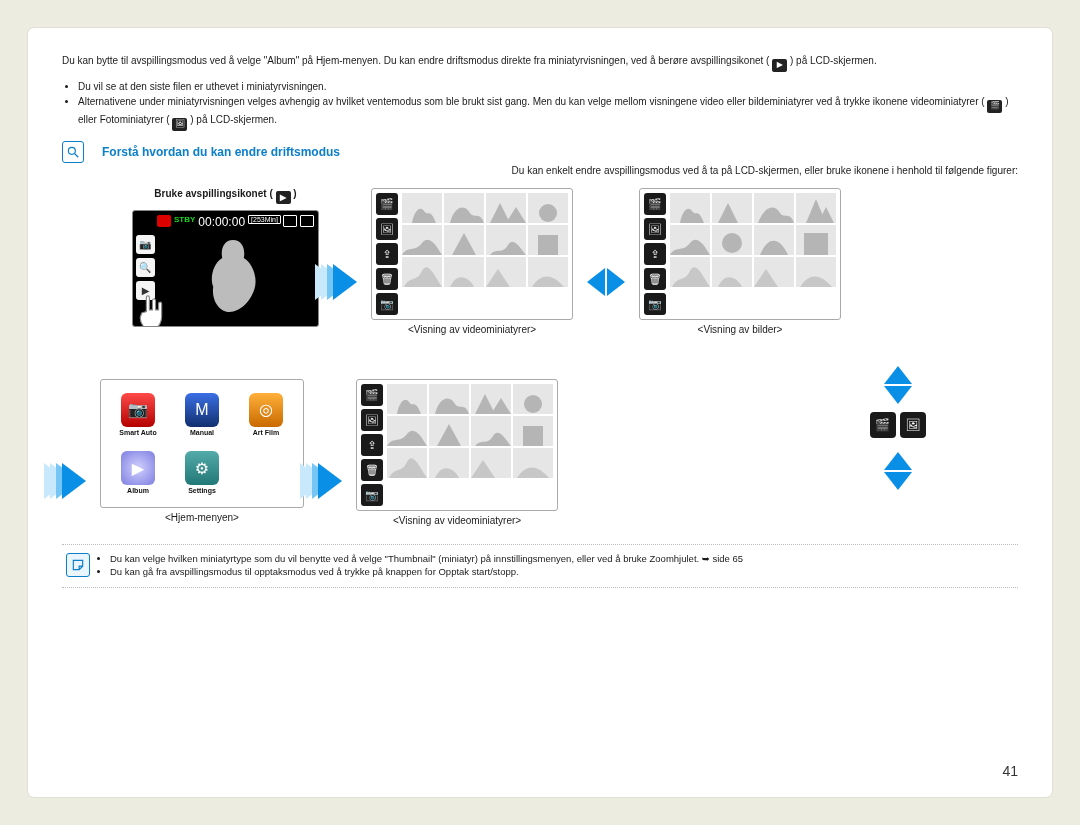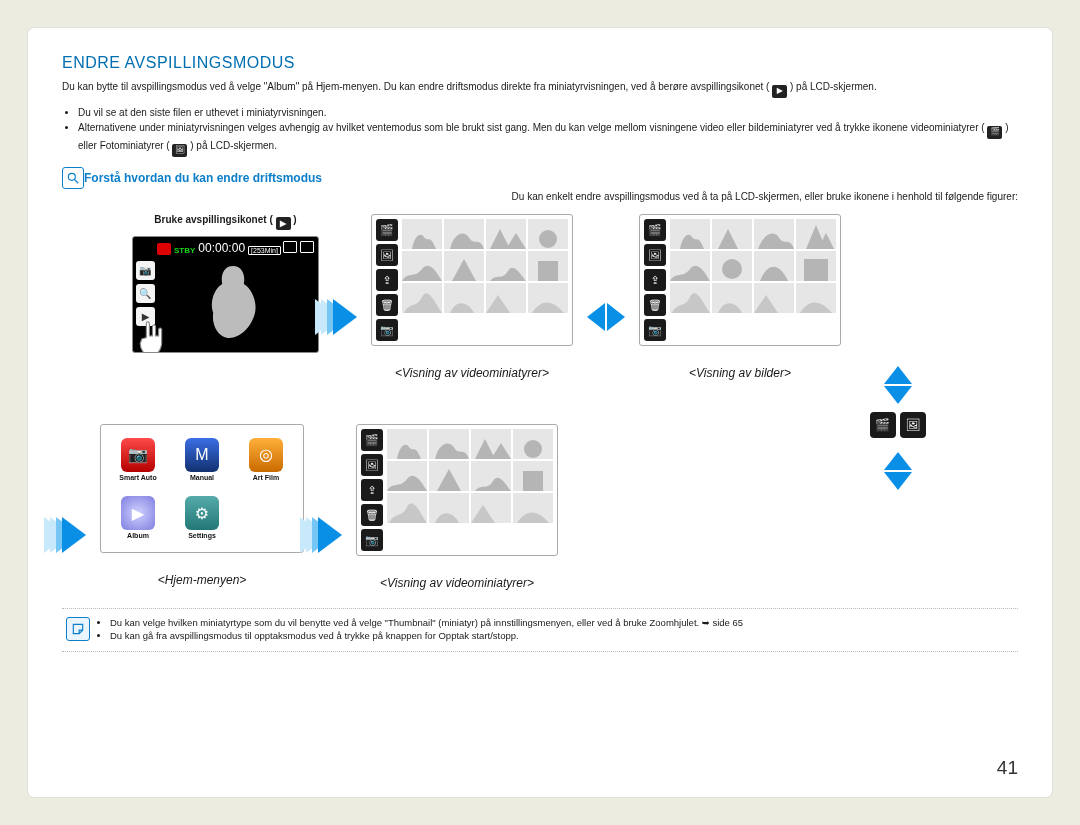--- a/index.html
+++ b/index.html
@@ -35,40 +35,40 @@
     text-transform:uppercase;
   }
   .intro{font-size:10px;line-height:1.35;margin:0 0 8px 0;}
   ul.bullets{margin:0 0 10px 0;padding-left:16px;font-size:10px;line-height:1.35;}
   ul.bullets li{margin-bottom:2px;}
   .icon-inline{
     display:inline-flex;align-items:center;justify-content:center;
     width:15px;height:13px;background:#222;color:#fff;border-radius:2px;
     font-size:8px;vertical-align:-3px;
   }
-  .sub-row{display:flex;align-items:center;gap:0;margin:10px 0 2px 0;}
+  .sub-row{display:flex;align-items:center;gap:18px;margin:10px 0 2px 0;}
   .sub-icon{
     width:20px;height:20px;border:1.5px solid #0b7fca;border-radius:3px;
     display:flex;align-items:center;justify-content:center;
   }
   .sub-icon svg{width:14px;height:14px;}
   .sub-title{color:#0b7fca;font-size:12px;font-weight:600;}
   .sub-desc{font-size:10px;margin:0 0 12px 26px;text-align:right;}
   .row{display:flex;align-items:flex-start;gap:14px;}
   .row.bottom{margin-top:10px;}
   .block{display:flex;flex-direction:column;align-items:center;}
   .caption-bold{font-size:10px;font-weight:700;margin-bottom:6px;}
-  .caption{font-size:12px;margin-top:20px;font-style:italic;}
+  .caption{font-size:10px;margin-top:4px;}
 
   
   .lcd{
     width:185px;height:115px;background:#000;border-radius:3px;border:1px solid #888;
     position:relative;overflow:hidden;
   }
-  .statusbar{position:absolute;top:4px;left:24px;display:flex;gap:3px;align-items:flex-end;}
+  .statusbar{position:absolute;top:4px;left:24px;display:flex;gap:3px;align-items:flex-start;}
   .chip{background:#d00;width:14px;height:12px;border-radius:2px;}
   .stby{color:#1bd41b;font-weight:700;font-size:8px;}
   .time{color:#fff;font-size:12px;}
   .mem{color:#fff;font-size:7px;border:1px solid #fff;padding:0 2px;border-radius:1px;}
   .top-right{position:absolute;top:4px;right:4px;display:flex;gap:3px;}
   .mini-ic{width:12px;height:10px;border:1px solid #fff;border-radius:1px;}
   .side-icons{position:absolute;left:3px;top:24px;display:flex;flex-direction:column;gap:4px;}
   .sq{
     width:19px;height:19px;background:#f4f4f4;border-radius:3px;
     display:flex;align-items:center;justify-content:center;font-size:10px;color:#333;
@@ -141,30 +141,29 @@
   .ic.art{background:linear-gradient(#ffb03a,#c96a00);}
   .ic.album{background:radial-gradient(#d0d0ff,#7e7ee0);}
   .ic.settings{background:linear-gradient(#5aa,#277);}
 
   .note-box{
     display:flex;gap:4px;margin-top:18px;border-top:1px dotted #bbb;border-bottom:1px dotted #bbb;
     padding:8px 4px;align-items:flex-start;
   }
   .note-ic{width:22px;height:22px;border:1px solid #0b7fca;border-radius:3px;display:flex;align-items:center;justify-content:center;flex:0 0 auto;background:#eaf5fe;}
   .note-box ul{margin:0;padding-left:16px;font-size:9.5px;line-height:1.35;}
-  .page-num{position:absolute;right:34px;bottom:18px;font-size:19px;color:#333;}
+  .page-num{position:absolute;right:34px;bottom:18px;font-size:14px;color:#333;}
 
   .colR{position:absolute;right:34px;top:338px;width:240px;display:flex;flex-direction:column;align-items:center;gap:8px;}
 </style>
 </head>
 <body>
 
 <div class="page">
 
-  <div class="h2">ENDRE AVSPILLINGSMODUS</div>
 
   <p class="intro">
     <span>Du kan bytte til avspillingsmodus ved å velge "Album" på Hjem-menyen. Du kan endre driftsmodus direkte fra miniatyrvisningen, ved å berøre avspillingsikonet (</span>
     <span class="icon-inline">▶</span>
     <span>) på LCD-skjermen.</span>
   </p>
 
   <ul class="bullets">
     <li>Du vil se at den siste filen er uthevet i miniatyrvisningen.</li>
     <li>

